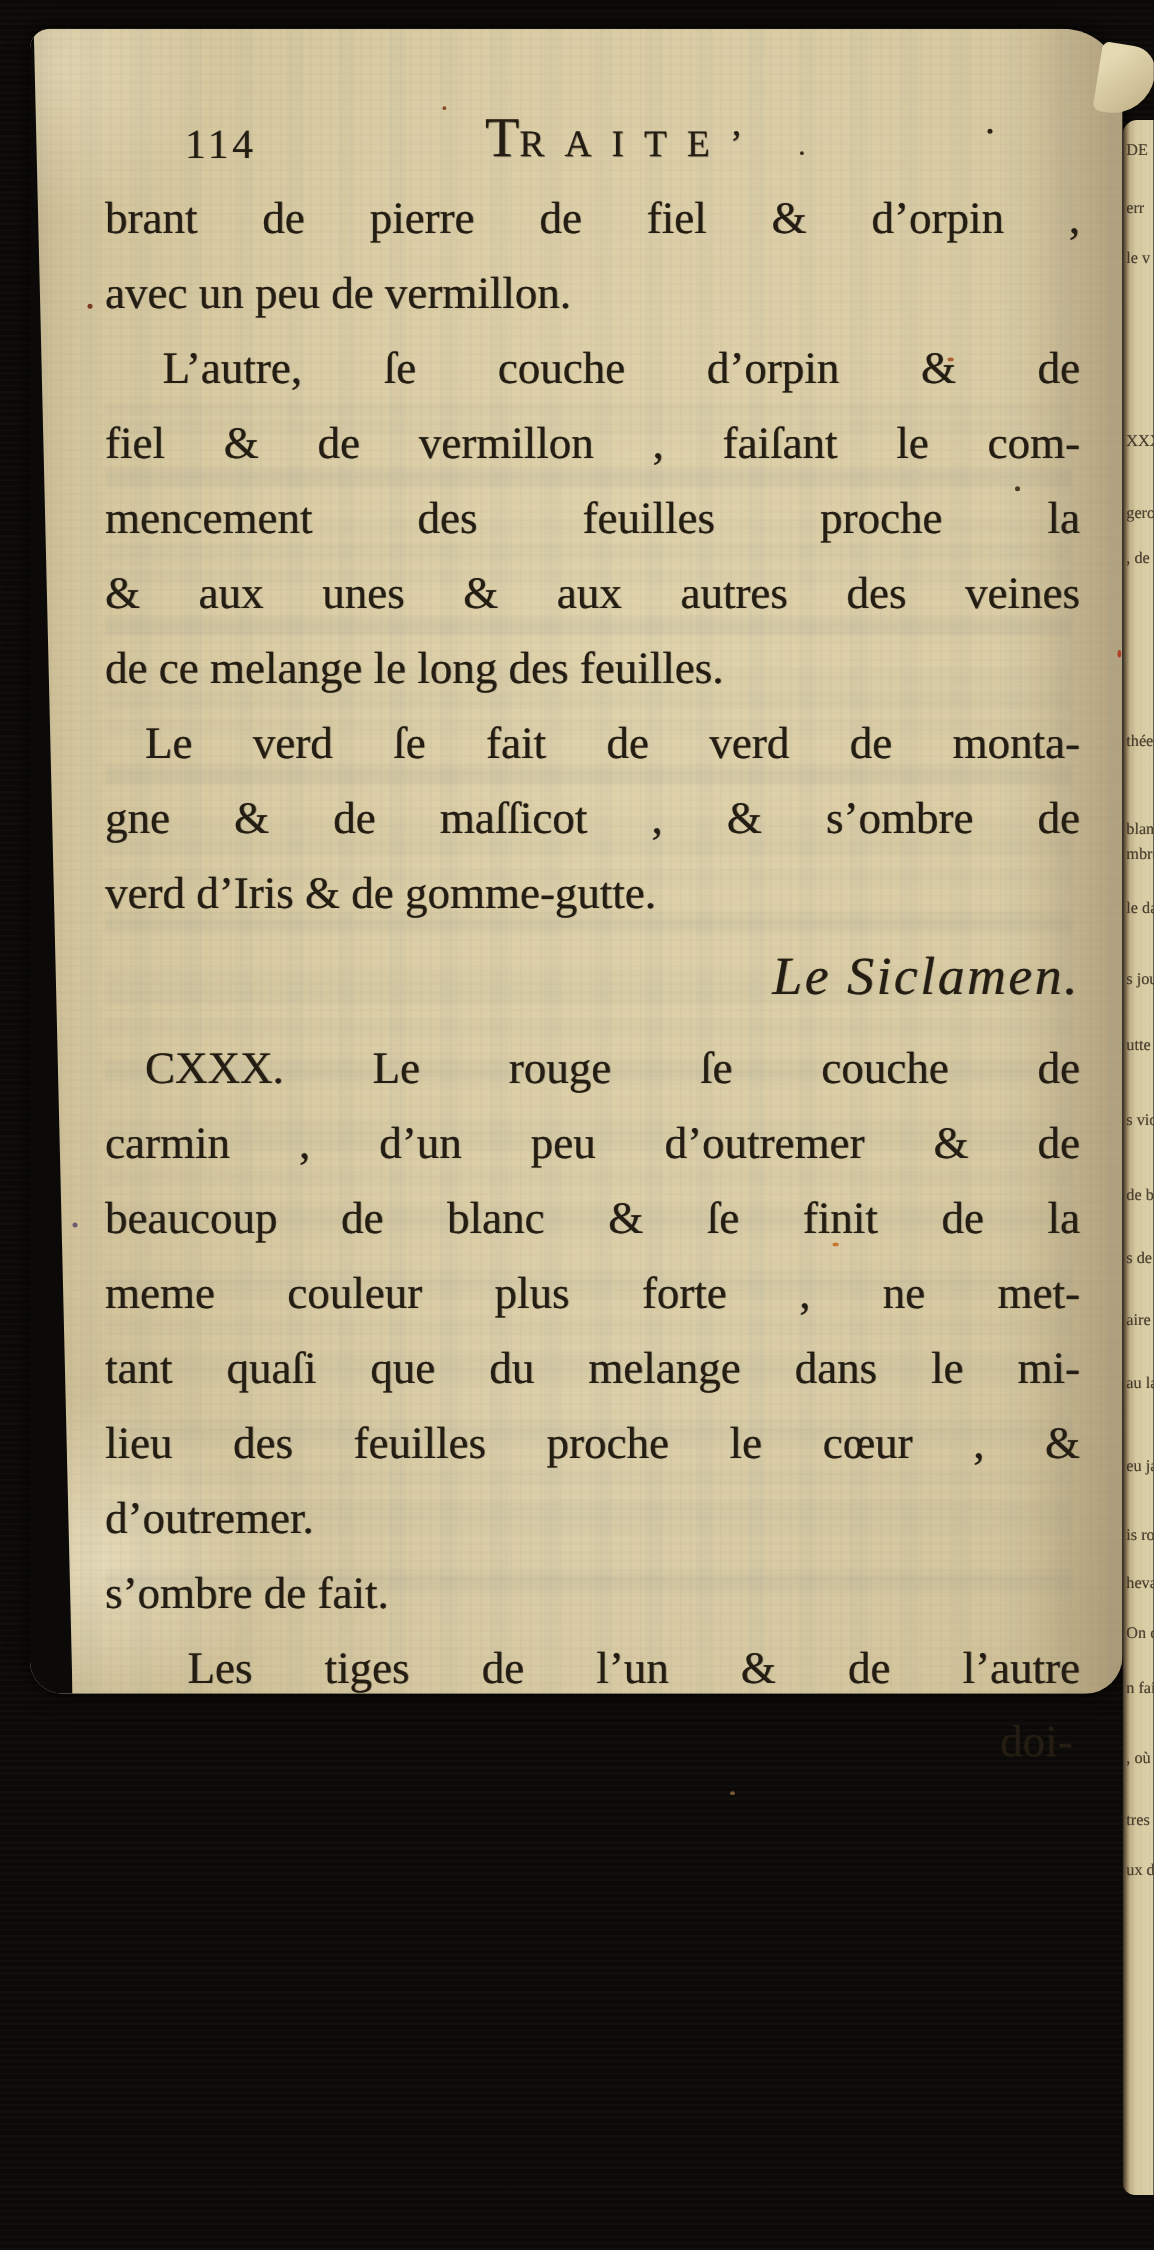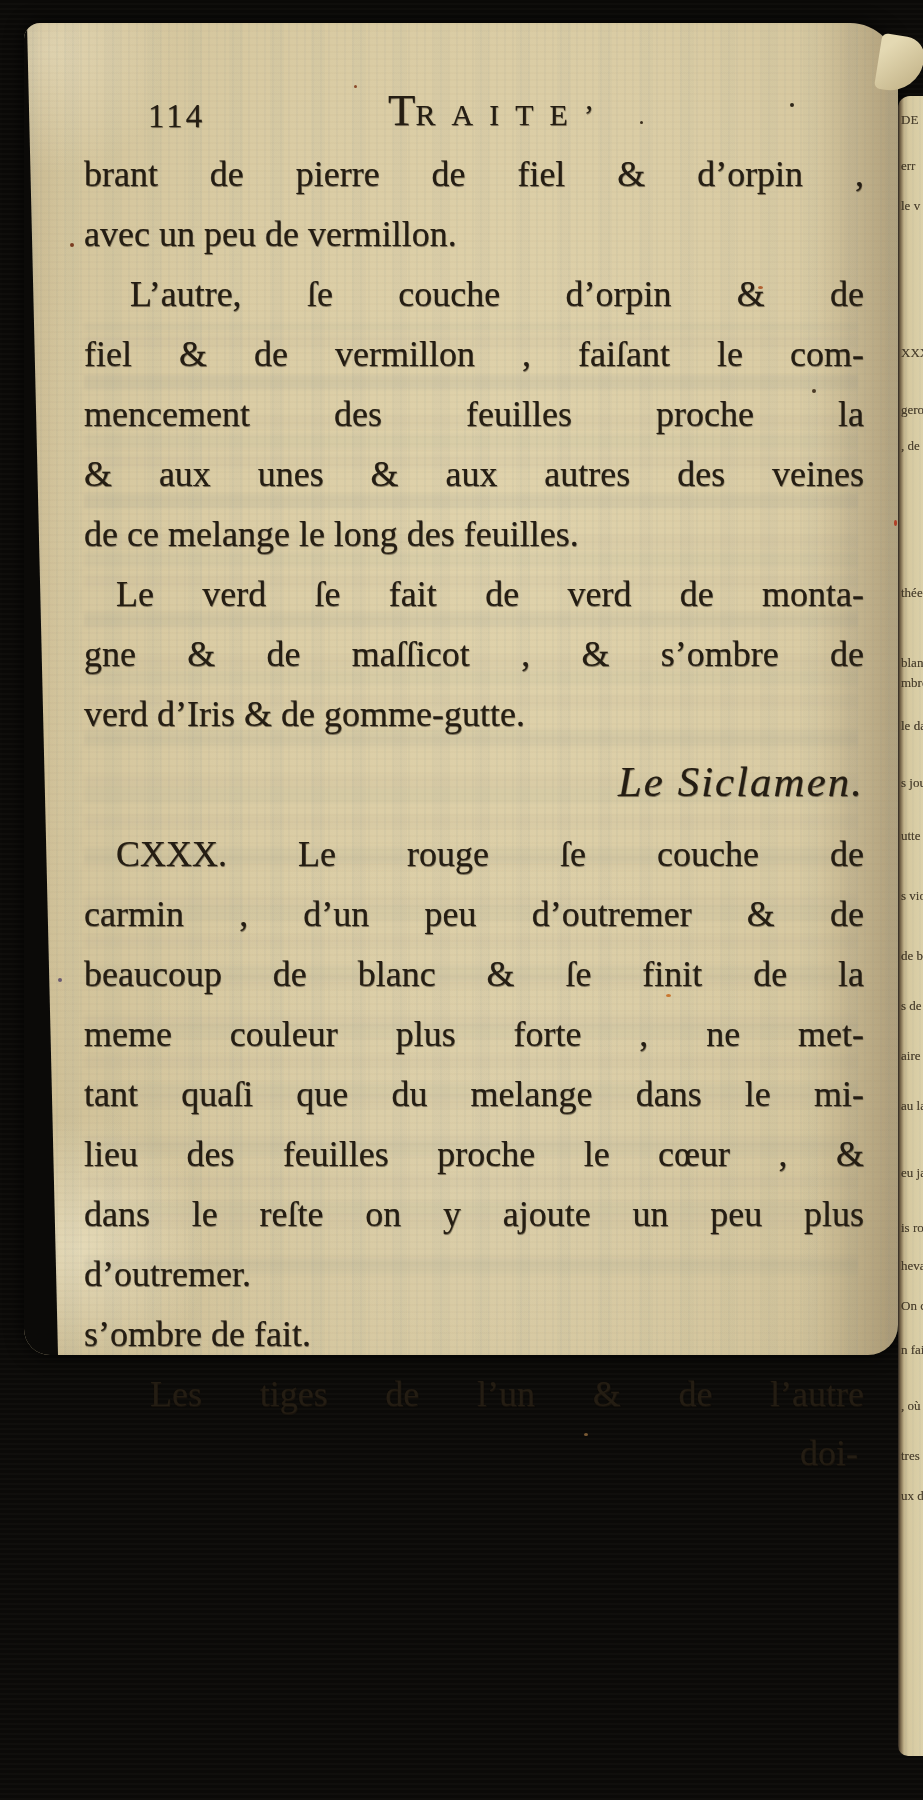--- a/index.html
+++ b/index.html
@@ -95,21 +95,20 @@
       <div class="line">verd d’Iris &amp; de gomme-gutte.</div>
 
       <div class="heading">Le Siclamen.</div>
 
       <div class="line j ind-sm">CXXX. Le rouge ſe couche de</div>
       <div class="line j">carmin , d’un peu d’outremer &amp; de</div>
       <div class="line j">beaucoup de blanc &amp; ſe finit de la</div>
       <div class="line j">meme couleur plus forte , ne met-</div>
       <div class="line j">tant quaſi que du melange dans le mi-</div>
       <div class="line j">lieu des feuilles proche le cœur , &amp;</div>
-      <div class="line j">dans le reſte on y ajoute un peu plus</div>
       <div class="line">d’outremer.</div>
       <div class="line">s’ombre de fait.</div>
       <div class="line j ind-lg">Les tiges de l’un &amp; de l’autre</div>
 
       <div class="catchword-row"><span>doi-</span></div>
     </div>
 
     <div class="speck" style="left:46px;top:220px;width:4px;height:4px;background:#7a3c20;"></div>
     <div class="speck" style="left:734px;top:263px;width:5px;height:3px;background:#b06030;"></div>
     <div class="speck" style="left:788px;top:366px;width:4px;height:4px;background:#4a3a26;"></div>

